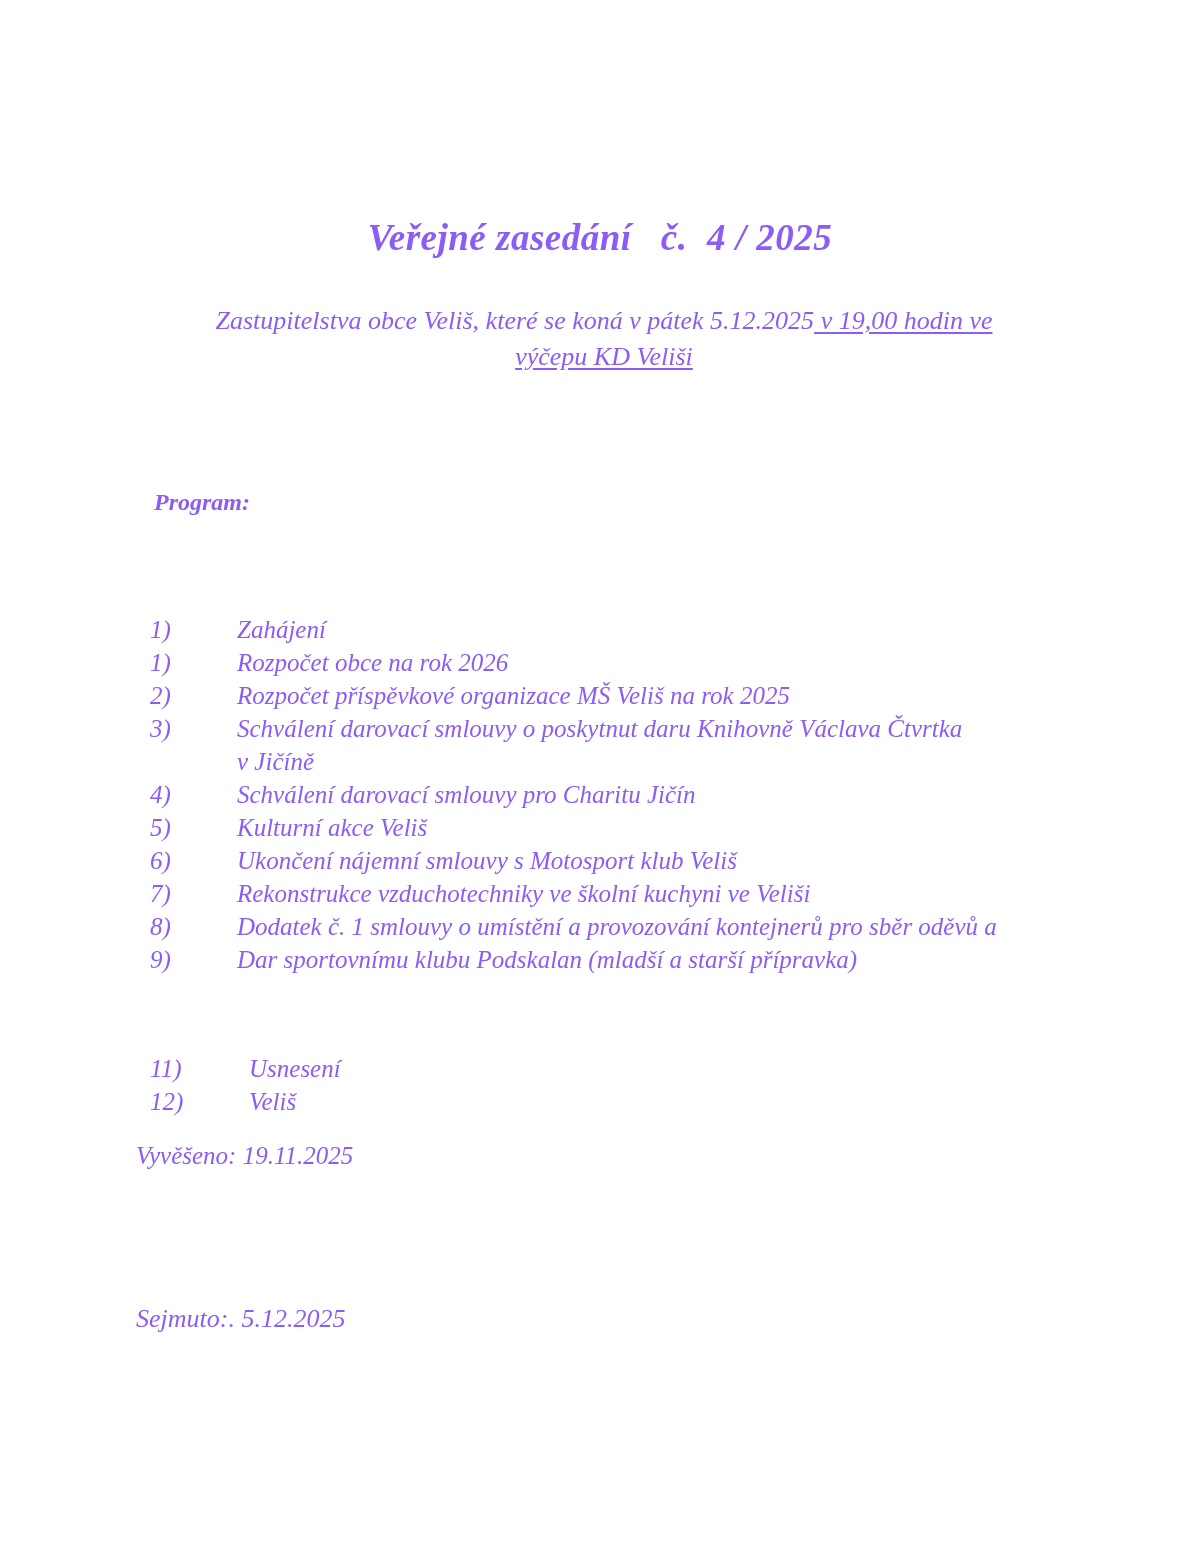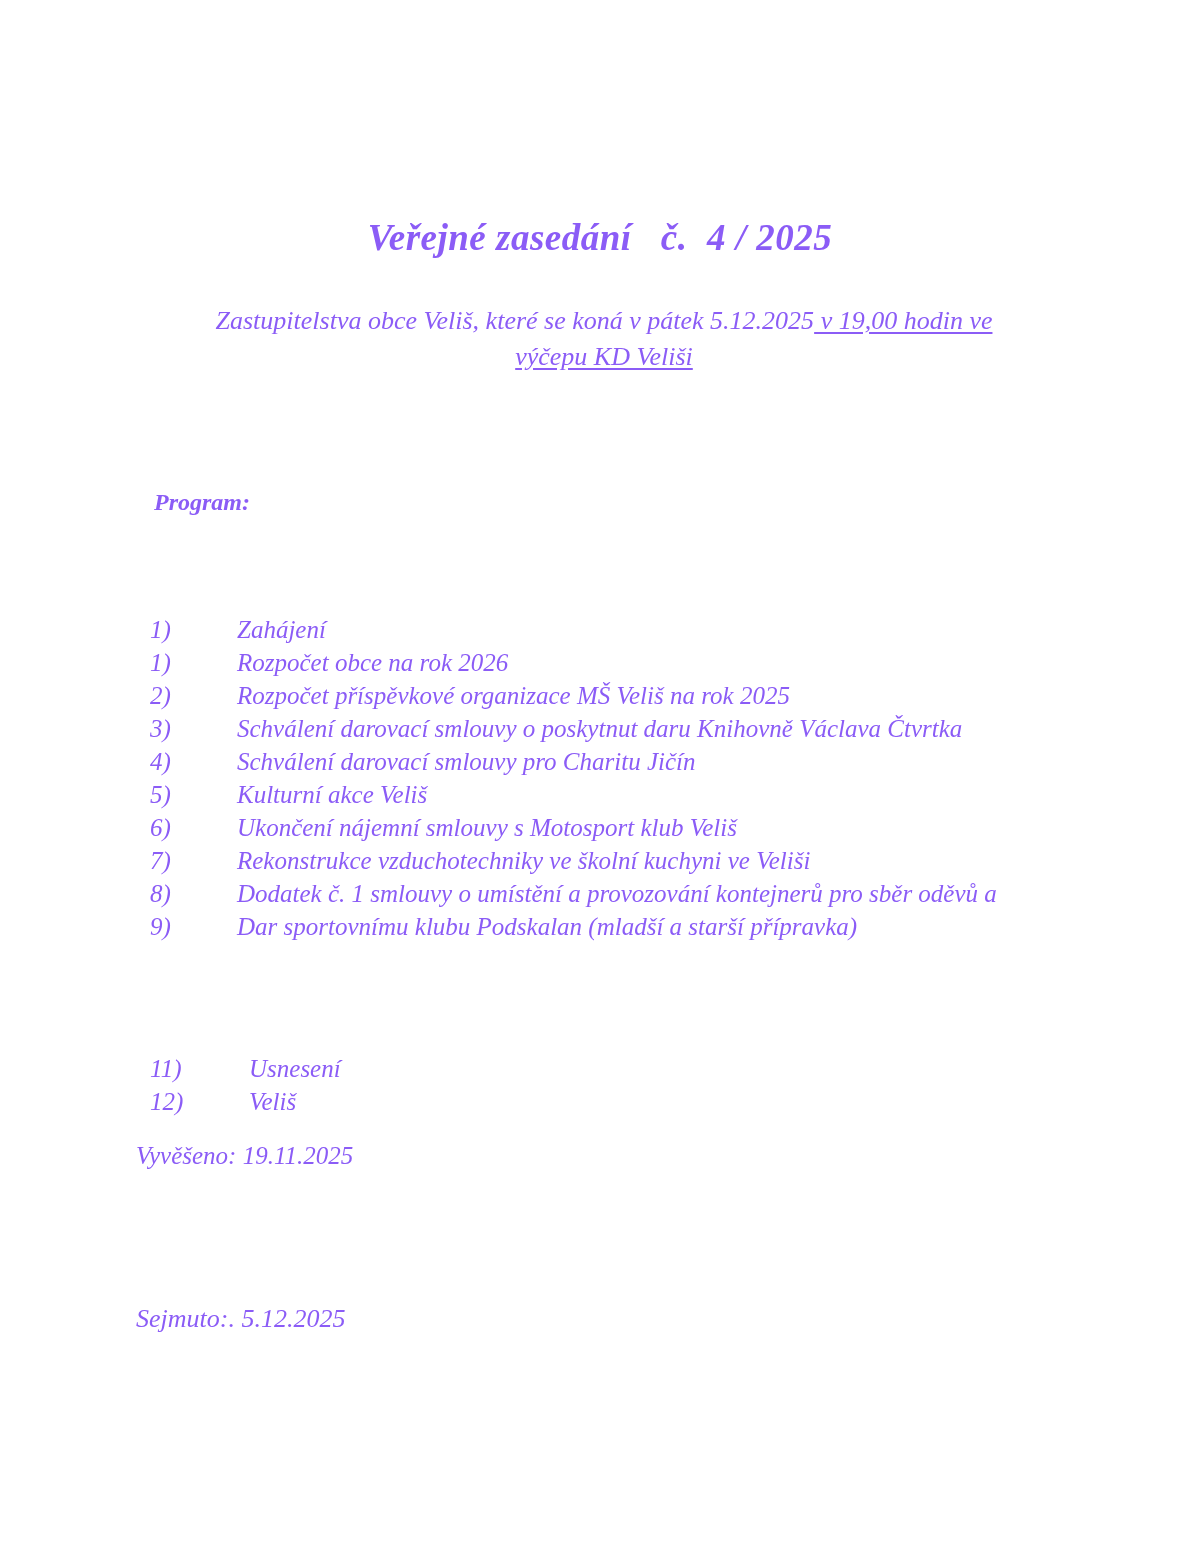--- a/index.html
+++ b/index.html
@@ -140,21 +140,21 @@
     <div class="agenda-item">
       <span class="num">1)</span>
       <span class="txt"><span>Rozpočet obce na rok 2026</span></span>
     </div>
     <div class="agenda-item">
       <span class="num">2)</span>
       <span class="txt"><span>Rozpočet příspěvkové organizace MŠ Veliš na rok 2025</span></span>
     </div>
     <div class="agenda-item">
       <span class="num">3)</span>
-      <span class="txt"><span>Schválení darovací smlouvy o poskytnut daru Knihovně Václava Čtvrtka</span></span>
+      <span class="txt"><span>Schválení darovací smlouvy o poskytnut daru Knihovně Václava Čtvrtka</span><span class="cont">v Jičíně</span></span>
     </div>
     <div class="agenda-item">
       <span class="num">4)</span>
       <span class="txt"><span>Schválení darovací smlouvy pro Charitu Jičín</span></span>
     </div>
     <div class="agenda-item">
       <span class="num">5)</span>
       <span class="txt"><span>Kulturní akce Veliš</span></span>
     </div>
     <div class="agenda-item">

